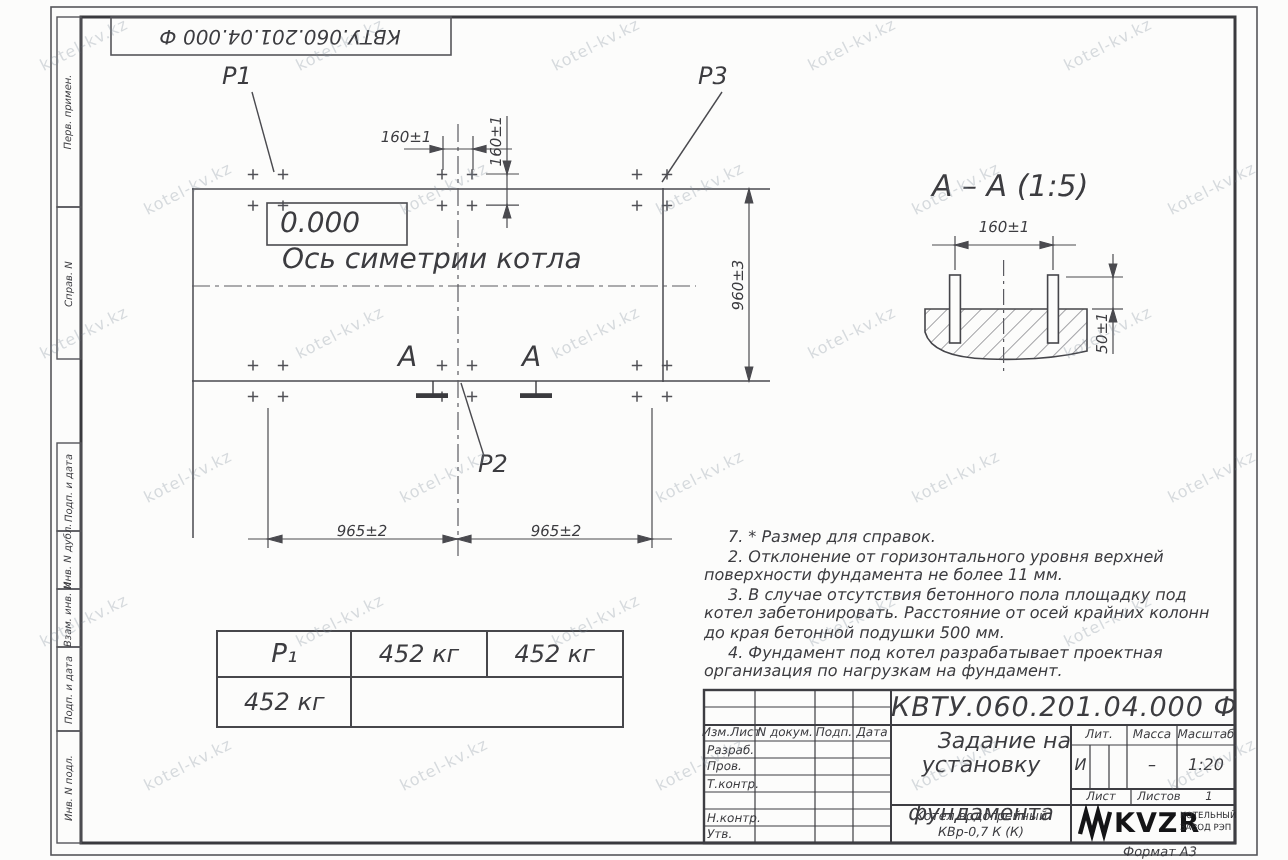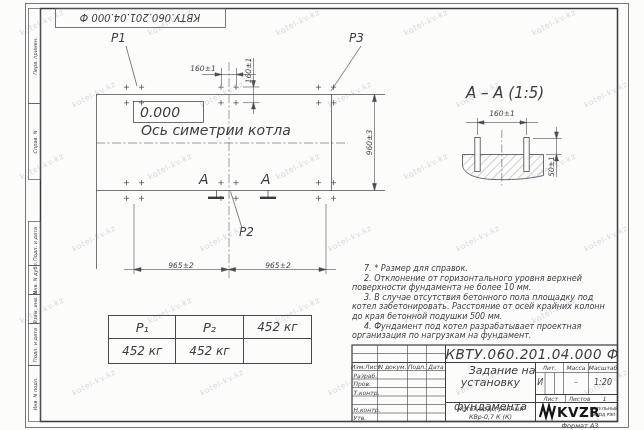--- a/index.html
+++ b/index.html
@@ -214,28 +214,27 @@
 
 <div class="t" style="left:199px;top:171px;font-size:14px;">А</div>
 <div class="t" style="left:261px;top:171px;font-size:14px;">А</div>
 
 <div class="t" style="left:466px;top:84px;font-size:15px;">А – А (1:5)</div>
 <div class="t dim c" style="left:485px;top:108.5px;width:34px;">160±1</div>
 <div class="t dim c rm" style="left:534px;top:162px;width:34px;">50±1</div>
 
 <div class="notes">
   <p>7.  * Размер для справок.</p>
-  <p>2.  Отклонение от горизонтального уровня верхней поверхности фундамента не более 10 мм.</p>
+  <p>2.  Отклонение от горизонтального уровня верхней поверхности фундамента не более 11 мм.</p>
   <p>3.  В случае отсутствия бетонного пола площадку под котел забетонировать. Расстояние от осей крайних колонн до края бетонной подушки 500 мм.</p>
   <p>4.  Фундамент под котел разрабатывает проектная организация по нагрузкам на фундамент.</p>
 </div>
 
 <div class="ptable">
   <div class="ph">P₁</div>
-  <div class="ph">P₂</div>
   <div class="pv">452 кг</div>
   <div class="pv">452 кг</div>
   <div class="pv">452 кг</div>
 </div>
 
 <div class="t c" style="left:445.5px;top:346px;width:172px;height:16px;line-height:16px;font-size:13.5px;letter-spacing:0.5px;">КВТУ.060.201.04.000  Ф</div>
 
 <div class="t tb6 c" style="left:351px;top:363px;width:27px;">Изм.Лист</div>
 <div class="t tb6 c" style="left:377.5px;top:363px;width:30px;">N докум.</div>
 <div class="t tb6 c" style="left:407.5px;top:363px;width:19px;">Подп.</div>

